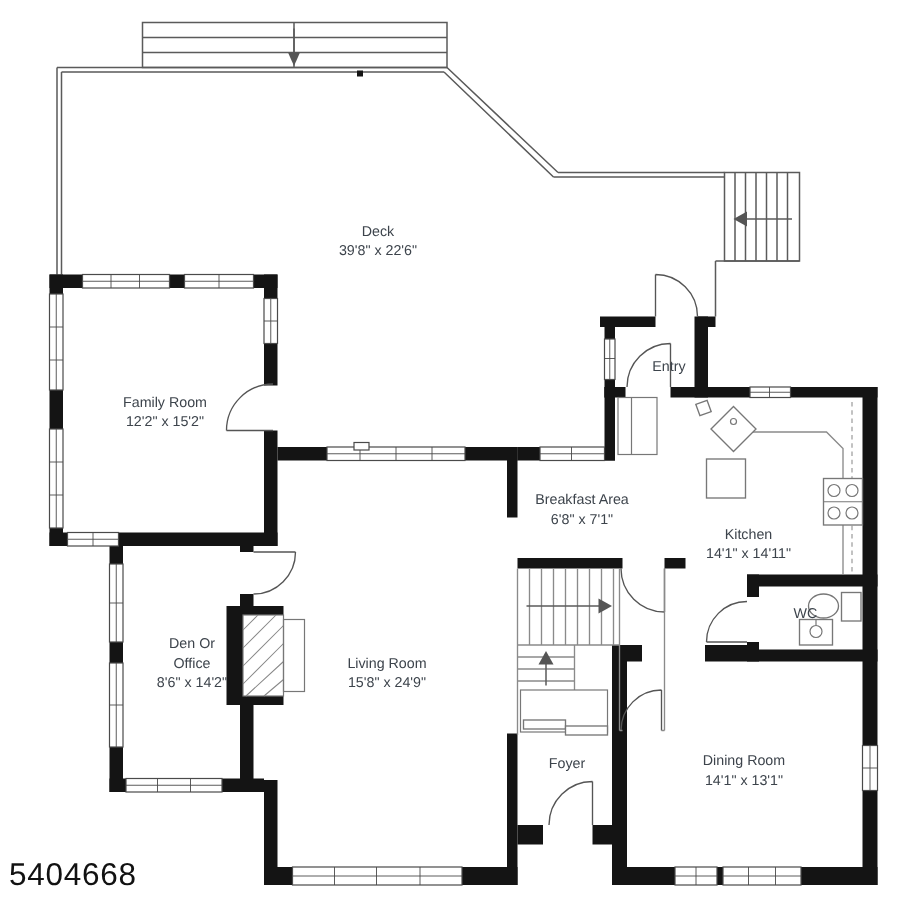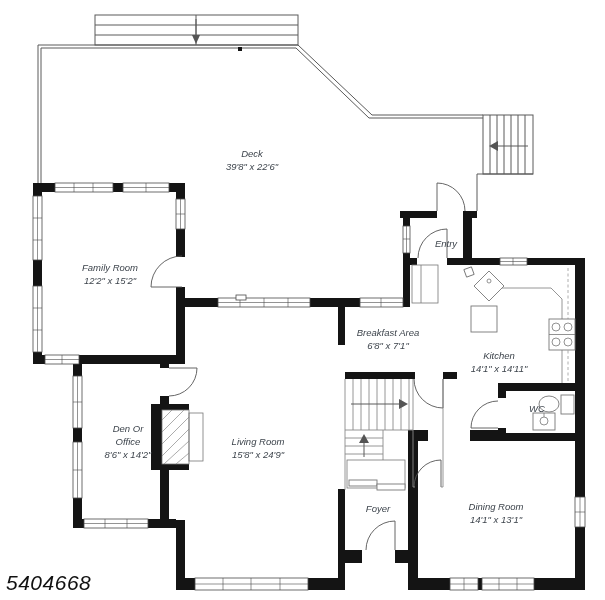--- a/index.html
+++ b/index.html
@@ -1,17 +1,17 @@
 <!DOCTYPE html>
 <html><head>
 <meta charset="utf-8">
 <style>
   html,body{margin:0;padding:0;background:#fff;}
   .plan{width:605px;height:600px;position:relative;background:#fff;overflow:hidden;
-        font-family:"Liberation Sans",sans-serif;font-style:italic;}
+        font-family:"Liberation Sans",sans-serif;}
   svg{display:block;}
   .wall{fill:#141414;}
   .tl{stroke:#5a5a5a;stroke-width:1;fill:none;}
   .tl2{stroke:#8a8a8a;stroke-width:.9;fill:none;}
   .door{stroke:#555;stroke-width:.9;fill:none;}
   .win{fill:#fff;stroke:#4a4a4a;stroke-width:.8;}
   .wm{stroke:#4a4a4a;stroke-width:.6;fill:none;}
   .fix{fill:#fff;stroke:#777;stroke-width:.9;}
   .fix2{fill:none;stroke:#777;stroke-width:.8;}
   .dash{fill:none;stroke:#999;stroke-width:.8;stroke-dasharray:3 2.5;}

